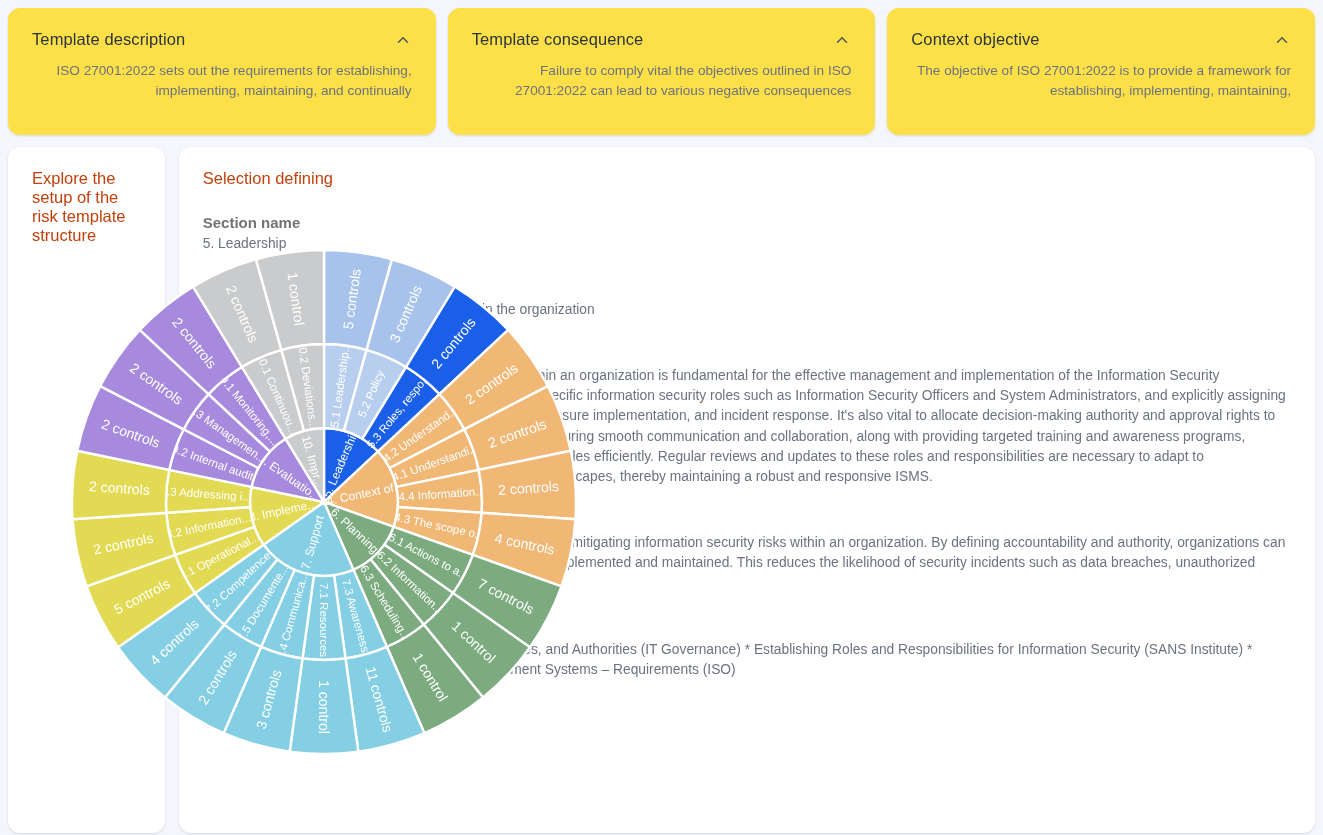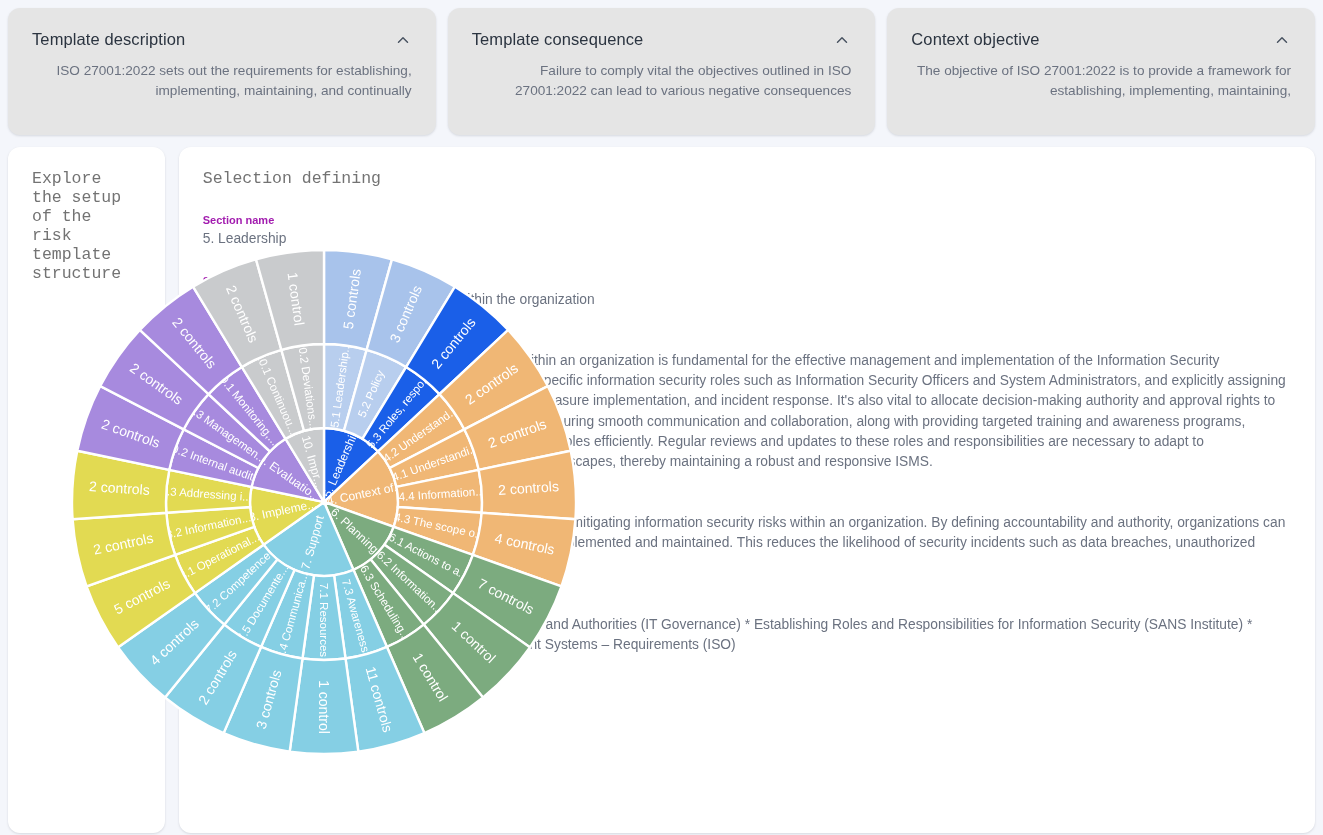--- a/index.html
+++ b/index.html
@@ -9,21 +9,21 @@
     background: #f4f6fb;
     font-family: "Liberation Sans", sans-serif;
     overflow: hidden;
   }
   .page { width: 1323px; height: 835px; padding: 8px 8px 0 8px; }
 
   
   .top-row { display: flex; gap: 12px; height: 127px; }
   .acc-card {
     flex: 1 1 0;
-    background: #e5e5e5;
+    background: #fde047;
     border-radius: 12px;
     box-shadow: 0 1px 3px rgba(16,24,40,.08), 0 1px 2px rgba(16,24,40,.05);
     padding: 22px 24px 16px 24px;
     overflow: hidden;
     position: relative;
   }
   .acc-head {
     display: flex; align-items: center; justify-content: space-between;
   }
   .acc-title {
@@ -39,26 +39,26 @@
   
   .main-row { display: flex; gap: 14px; margin-top: 12px; height: 686px; }
   .panel {
     background: #ffffff;
     border-radius: 12px;
     box-shadow: 0 1px 3px rgba(16,24,40,.08), 0 1px 2px rgba(16,24,40,.05);
   }
   .panel-left { width: 644px; padding: 22px 24px; position: relative; }
   .panel-right { flex: 1 1 auto; padding: 22px 24px; overflow: hidden; }
 
-  .panel-title { font-size: 16.5px; color: #737373; font-family: Liberation Mono, monospace; }
+  .panel-title { font-size: 16.5px; color: #c2410c; }
   .chart-wrap { position: absolute; left: 18px; top: 55px; width: 612px; height: 600px; }
   .chart-wrap svg { display: block; }
 
   .sel-block { margin-top: 26px; }
-  .sel-h { font-size: 11px; font-weight: bold; color: #a21caf; margin-bottom: 3px; }
+  .sel-h { font-size: 15px; font-weight: bold; color: #737373; margin-bottom: 3px; }
   .sel-p { font-size: 13.8px; line-height: 20px; color: #6b7280; }
   .sel-p.tight { line-height: 20.2px; }
 
   .sunburst-label { font-size: 11px; fill: #ffffff; font-family: "Liberation Sans", sans-serif; }
   .sunburst-label.outer { font-size: 14px; }
   .sunburst-label.inner1 { font-size: 11.5px; }
   .sunburst-label.core { font-size: 12px; }
 </style>
 </head>
 <body>

